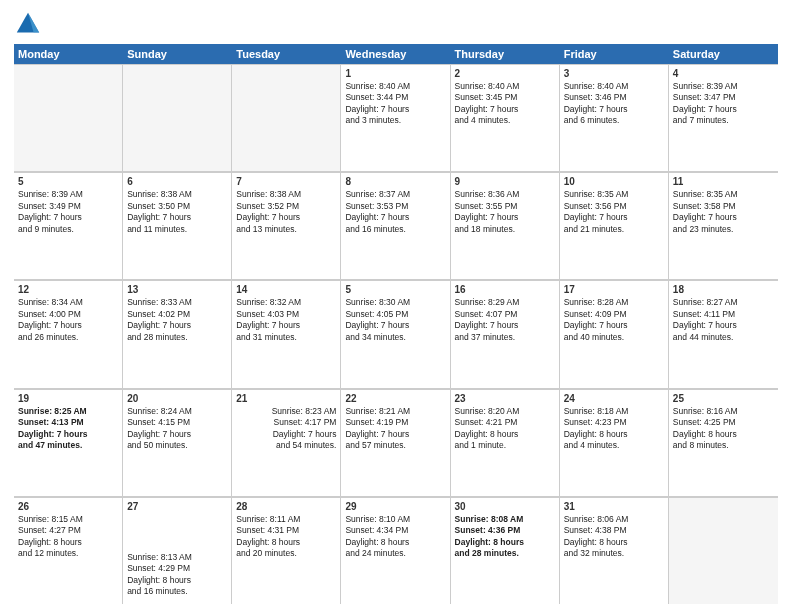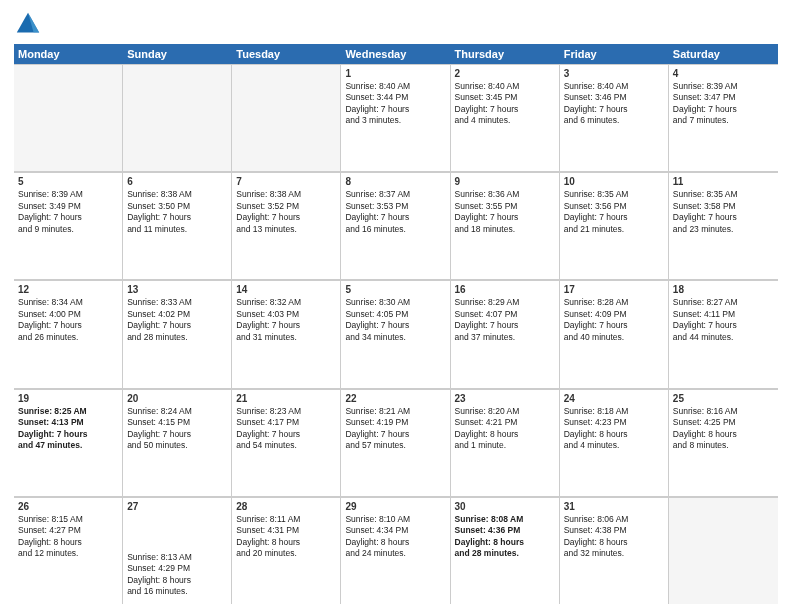--- a/index.html
+++ b/index.html
@@ -295,21 +295,21 @@
           </div>
           <div class="day-cell">
             <span class="day-num">20</span>
             <div class="day-info" style="white-space: pre-line;">Sunrise: 8:24 AM
 Sunset: 4:15 PM
 Daylight: 7 hours
 and 50 minutes.</div>
           </div>
           <div class="day-cell">
             <span class="day-num">21</span>
-            <div class="day-info" style="white-space: pre-line;">Sunrise: 8:23 AM
+            <div class="day-info" style="white-space: pre-line; text-align: right;">Sunrise: 8:23 AM
 Sunset: 4:17 PM
 Daylight: 7 hours
 and 54 minutes.</div>
           </div>
           <div class="day-cell">
             <span class="day-num">22</span>
             <div class="day-info" style="white-space: pre-line;">Sunrise: 8:21 AM
 Sunset: 4:19 PM
 Daylight: 7 hours
 and 57 minutes.</div>

